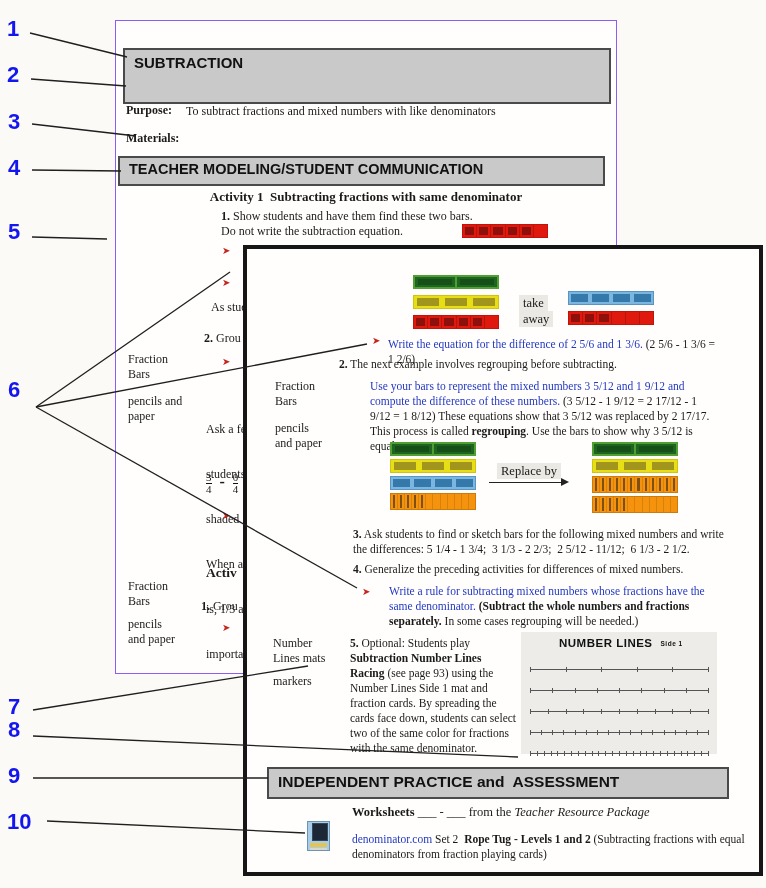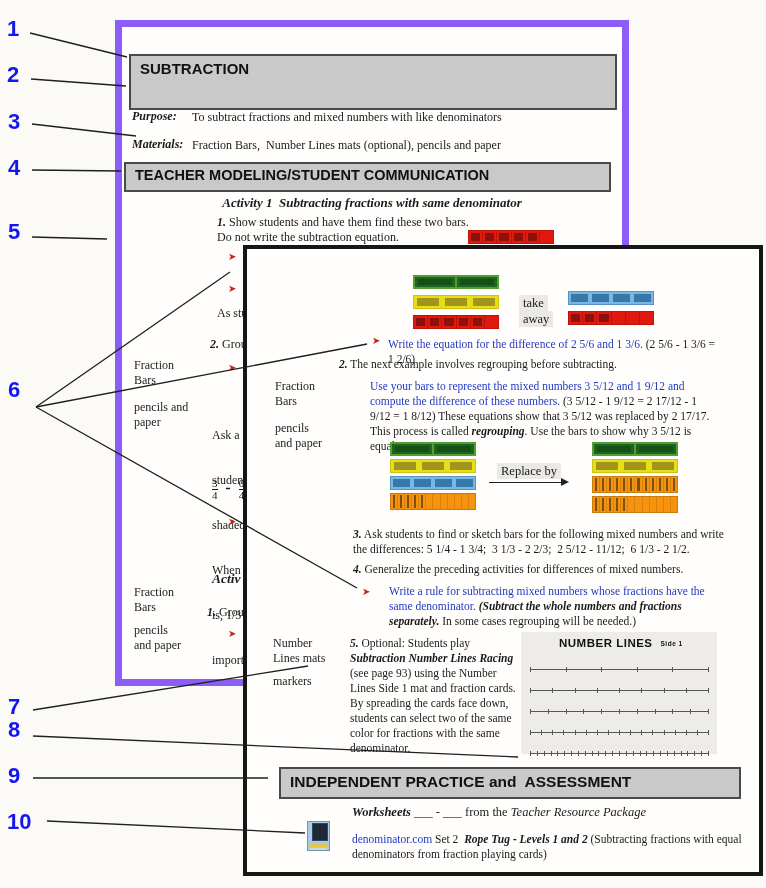--- a/index.html
+++ b/index.html
@@ -1,28 +1,28 @@
 <!DOCTYPE html>
 <html><head>
 <meta charset="utf-8">
 <style>
   html,body{margin:0;padding:0;background:#e9e9e9;}
   .canvas{position:relative;width:766px;height:888px;background:#fbfaf7;overflow:hidden;
           font-family:"Liberation Serif",serif;color:#1a1a1a;}
   .page{position:absolute;background:#fffefc;}
-  .back-page{left:115px;top:20px;width:500px;height:652px;border:7px solid #8b5cf6;z-index:1;}
+  .back-page{left:115px;top:20px;width:500px;height:652px;border:1px solid #8b5cf6;z-index:1;}
   .front-page{left:243px;top:245px;width:512px;height:623px;border:4px solid #161616;z-index:2;}
   .abs{position:absolute;}
   .gray-header{position:absolute;background:#c9c9c9;border:2px solid #4a4a4a;
                font-family:"Liberation Sans",sans-serif;font-weight:bold;color:#111;}
   .h1box{left:7px;top:27px;width:466px;height:46px;padding:3px 9px;font-size:15px;line-height:20px;white-space:pre;}
   .h2box{left:2px;top:135px;width:465px;height:20px;padding:3px 9px;font-size:14.5px;white-space:pre;}
-  .h3box{left:20px;top:518px;width:440px;height:20px;padding:4px 9px;font-size:15.5px;white-space:pre;margin-left:12px;}
+  .h3box{left:20px;top:518px;width:440px;height:20px;padding:4px 9px;font-size:15.5px;white-space:pre;}
   .para{position:absolute;font-size:11.5px;line-height:15px;white-space:pre-wrap;}
-  .b{font-weight:bold;font-style:italic;}
+  .b{font-weight:bold;}
   .i{font-style:italic;}
   .blue{color:#2239c2;}
   .label{position:absolute;font-size:12px;line-height:15px;color:#222;}
   .rarrow{position:absolute;color:#c3261c;font-family:"DejaVu Sans",sans-serif;font-size:10px;line-height:10px;}
   .callout{position:absolute;font-family:"Liberation Sans",sans-serif;font-weight:bold;
            font-size:22px;color:#1316ee;z-index:5;line-height:22px;}
   .overlay{position:absolute;left:0;top:0;z-index:4;pointer-events:none;}
   
   .fbar{display:flex;width:86px;height:14px;margin-bottom:6px;box-sizing:border-box;}
   .seg{flex:1;position:relative;box-sizing:border-box;}
@@ -83,27 +83,26 @@
   <span class="callout" style="left:8px;top:719px">8</span>
   <span class="callout" style="left:8px;top:765px">9</span>
   <span class="callout" style="left:7px;top:811px">10</span>
 
   <div class="page back-page">
     <div class="gray-header h1box"><span>SUBTRACTION</span><br></div>
 
     <div class="para b" style="left:10px;top:82px;font-size:12px">Purpose:</div>
     <div class="para" style="left:70px;top:83px;font-size:12px">To subtract fractions and mixed numbers with like denominators</div>
     <div class="para b" style="left:10px;top:110px;font-size:12px">Materials:</div>
-    <div class="para" style="left:70px;top:111px;font-size:12px">Fraction Bars,  Number Lines mats (optional), pencils and paper</div>
 
     <div class="gray-header h2box">TEACHER MODELING/STUDENT COMMUNICATION</div>
 
     <div class="para b" style="left:40px;top:168px;width:420px;text-align:center;font-size:13px;white-space:pre">Activity 1  Subtracting fractions with same denominator</div>
 
-    <div class="para" style="left:95px;top:188px;width:253px;font-size:12px"><span class="b">1.</span><span> Show students and have them find these two bars. Do not write the subtraction equation.</span></div>
+    <div class="para" style="left:105px;top:188px;width:253px;font-size:12px"><span class="b">1.</span><span> Show students and have them find these two bars. Do not write the subtraction equation.</span></div>
 
     <div class="abs" style="left:346px;top:203px">
         <div class="fbar red">
           <div class="seg">
             <span class="in"></span>
           </div>
           <div class="seg">
             <span class="in"></span>
           </div>
           <div class="seg">

